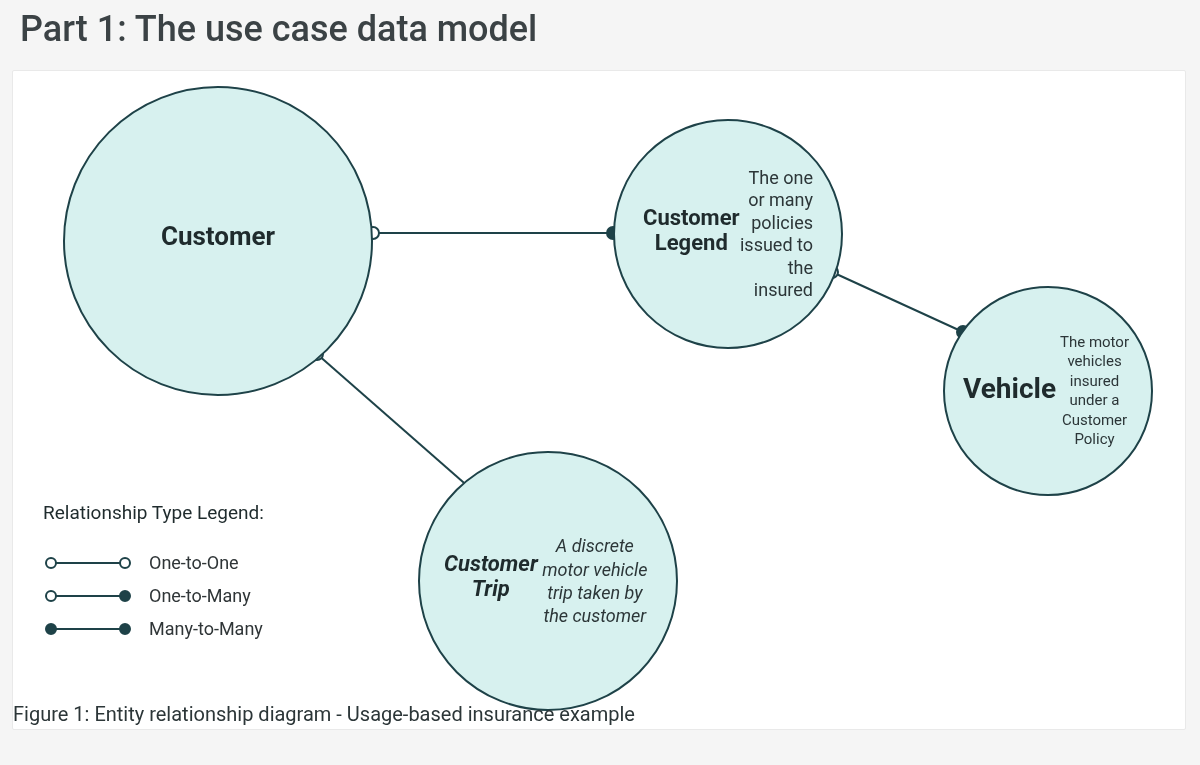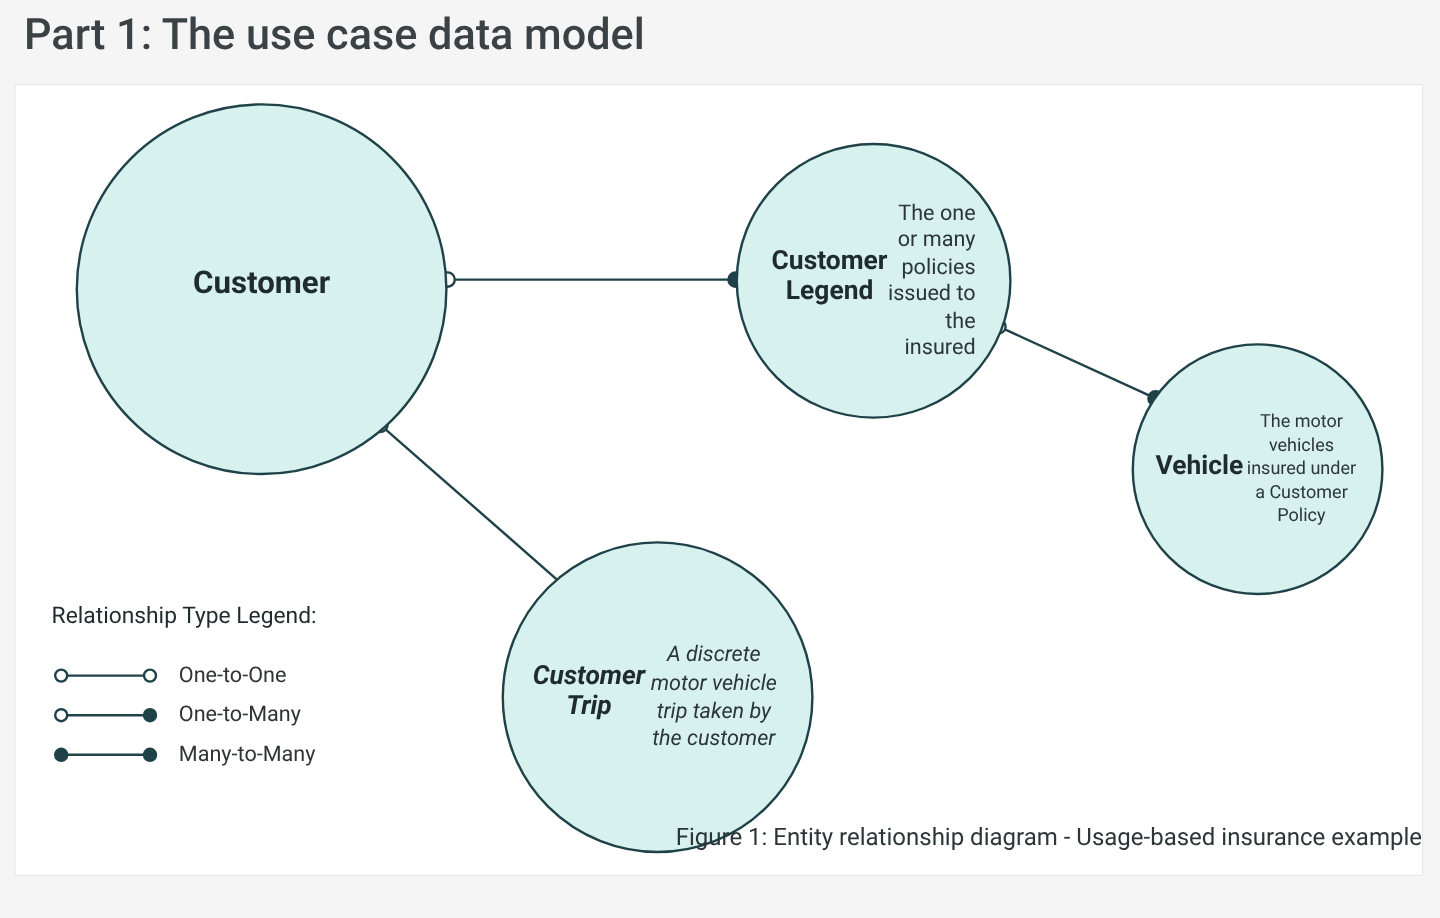--- a/index.html
+++ b/index.html
@@ -60,21 +60,21 @@
 
   #node-customer { left: 50px; top: 15px; width: 310px; height: 310px; padding: 0 32px; }
   #node-customer .ent-title { font-size: 26px; margin-bottom: 10px; }
   #node-customer .ent-desc  { font-size: 20px; line-height: 1.3; }
 
   #node-policy { left: 600px; top: 48px; width: 230px; height: 230px; padding: 0 28px; }
   #node-policy .ent-title { font-size: 22px; line-height: 1.15; margin-bottom: 8px; }
   #node-policy .ent-desc  { font-size: 18px; line-height: 1.25; text-align: right; }
 
   #node-vehicle { left: 930px; top: 215px; width: 210px; height: 210px; padding: 0 18px; }
-  #node-vehicle .ent-title { font-size: 22px; margin-bottom: 6px; }
+  #node-vehicle .ent-title { font-size: 28px; margin-bottom: 6px; }
   #node-vehicle .ent-desc  { font-size: 15px; line-height: 1.3; }
 
   #node-trip { left: 405px; top: 380px; width: 260px; height: 260px; padding: 0 24px; font-style: italic; }
   #node-trip .ent-title { font-size: 22px; margin-bottom: 10px; }
   #node-trip .ent-desc  { font-size: 18px; line-height: 1.3; }
 
   
   .legend {
     position: absolute;
     left: 30px;
@@ -91,24 +91,24 @@
     align-items: center;
     margin-bottom: 12px;
   }
   .legend-label {
     font-size: 18px;
     margin-left: 16px;
   }
 
   .caption {
     position: absolute;
-    bottom: 20px;
+    bottom: 3px;
     left: 0;
     right: 0;
-    text-align: right;
+    text-align: left;
     font-size: 20px;
     color: #2c3638;
   }
 </style>
 </head>
 <body>
 
 <div class="page">
   <h1 class="page-title">Part 1: The use case data model</h1>
 

